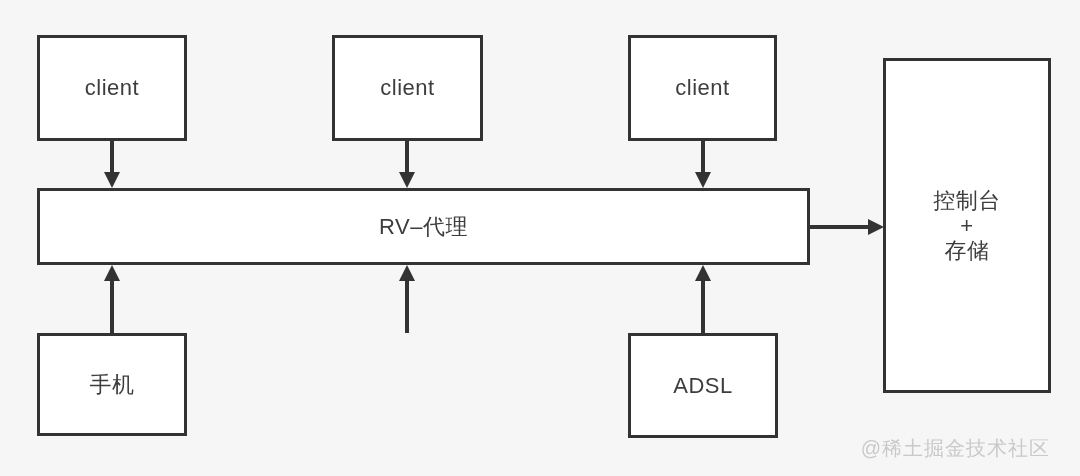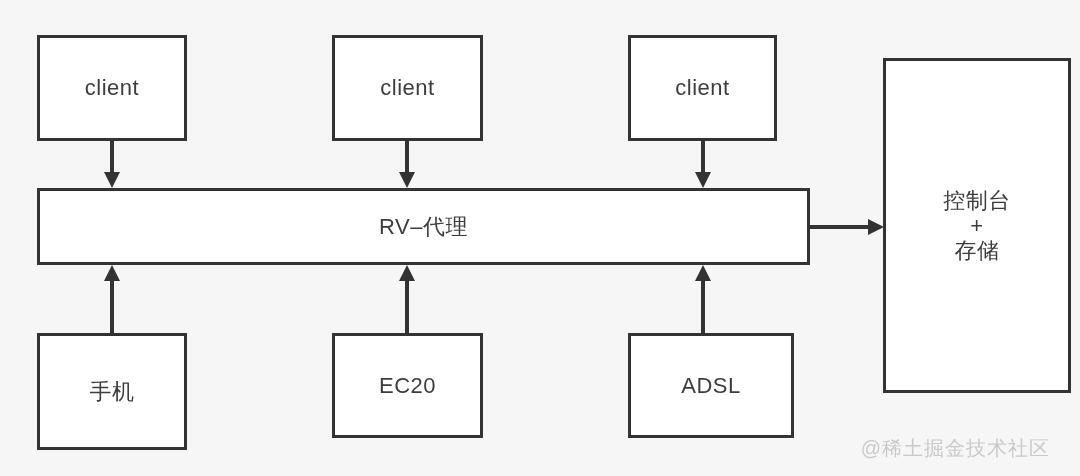--- a/index.html
+++ b/index.html
@@ -30,24 +30,24 @@
     align-items: center;
     justify-content: center;
     color: var(--text);
     font-size: 22px;
     letter-spacing: 0.5px;
   }
   .node-client1 { left: 37px;  top: 35px;  width: 150px; height: 106px; }
   .node-client2 { left: 332px; top: 35px;  width: 151px; height: 106px; }
   .node-client3 { left: 628px; top: 35px;  width: 149px; height: 106px; }
   .node-proxy   { left: 37px;  top: 188px; width: 773px; height: 77px;  }
-  .node-phone   { left: 37px;  top: 333px; width: 150px; height: 117px; }
+  .node-phone   { left: 37px;  top: 333px; width: 150px; height: 103px; }
   .node-ec20    { left: 332px; top: 333px; width: 151px; height: 105px; }
-  .node-adsl    { left: 628px; top: 333px; width: 166px; height: 105px; }
-  .node-console { left: 883px; top: 58px;  width: 188px; height: 335px; }
+  .node-adsl    { left: 628px; top: 333px; width: 150px; height: 105px; }
+  .node-console { left: 883px; top: 58px;  width: 168px; height: 335px; }
   .console-label {
     text-align: center;
     line-height: 25px;
   }
   .arrow-layer {
     position: absolute;
     left: 0; top: 0;
     width: 1080px;
     height: 476px;
     pointer-events: none;
@@ -75,23 +75,20 @@
   <div class="node node-client3">
     <span>client</span>
   </div>
 
   <div class="node node-proxy">
     <span>RV–代理</span>
   </div>
 
   <div class="node node-phone">
     <span>手机</span>
-  </div>
-  <div class="node node-ec20">
-    <span>EC20</span>
   </div>
   <div class="node node-adsl">
     <span>ADSL</span>
   </div>
 
   <div class="node node-console">
     <div class="console-label">
       <div>控制台</div>
       <div>+</div>
       <div>存储</div>

